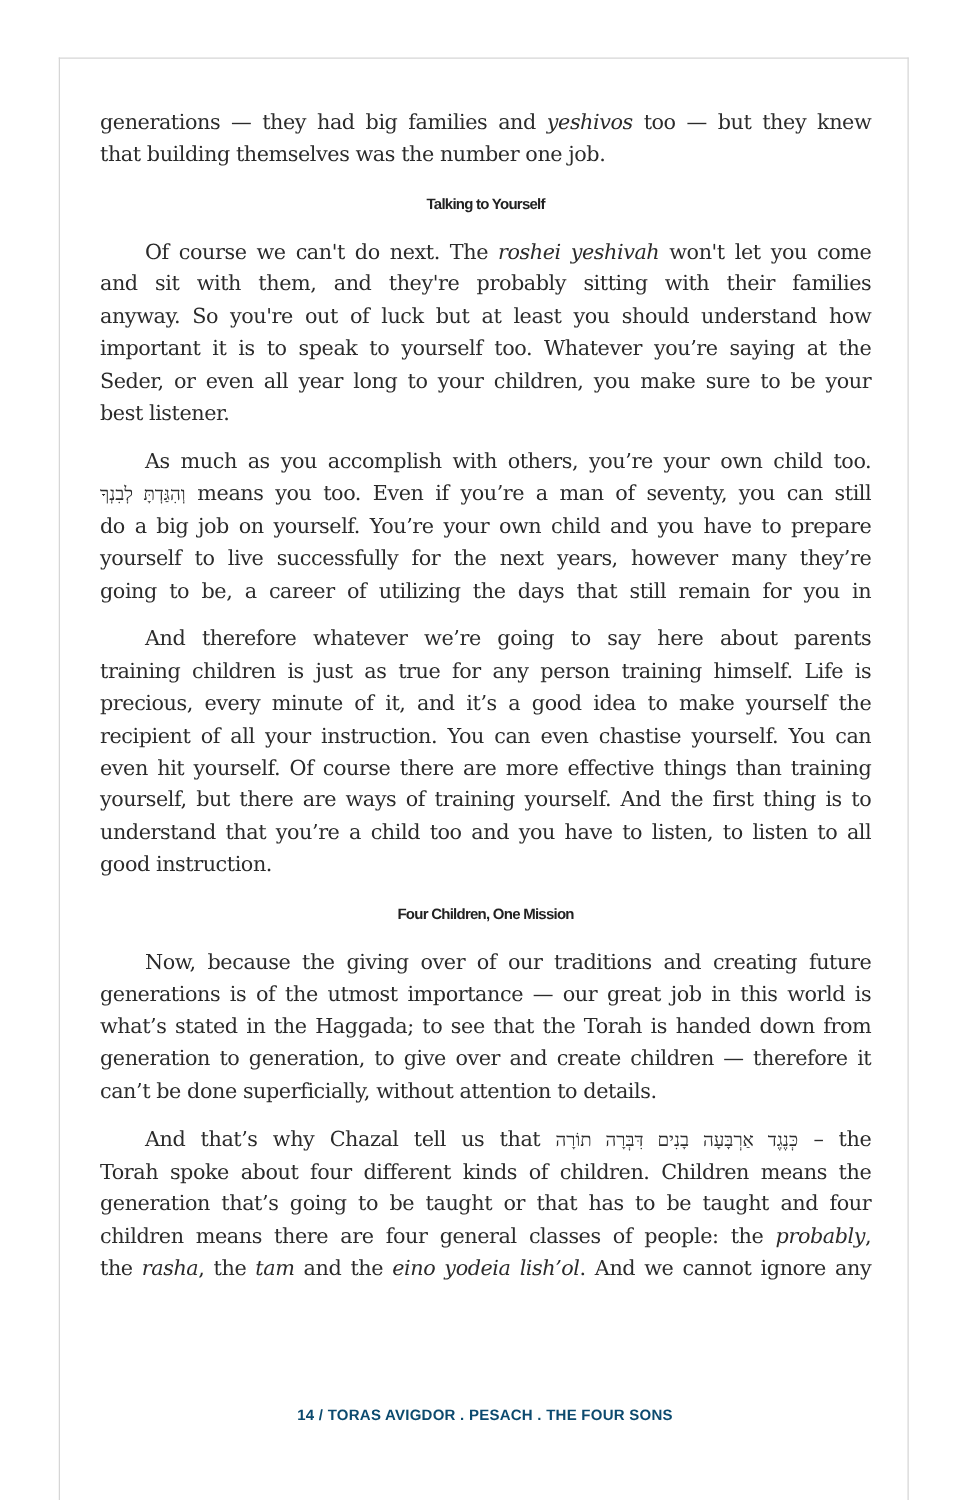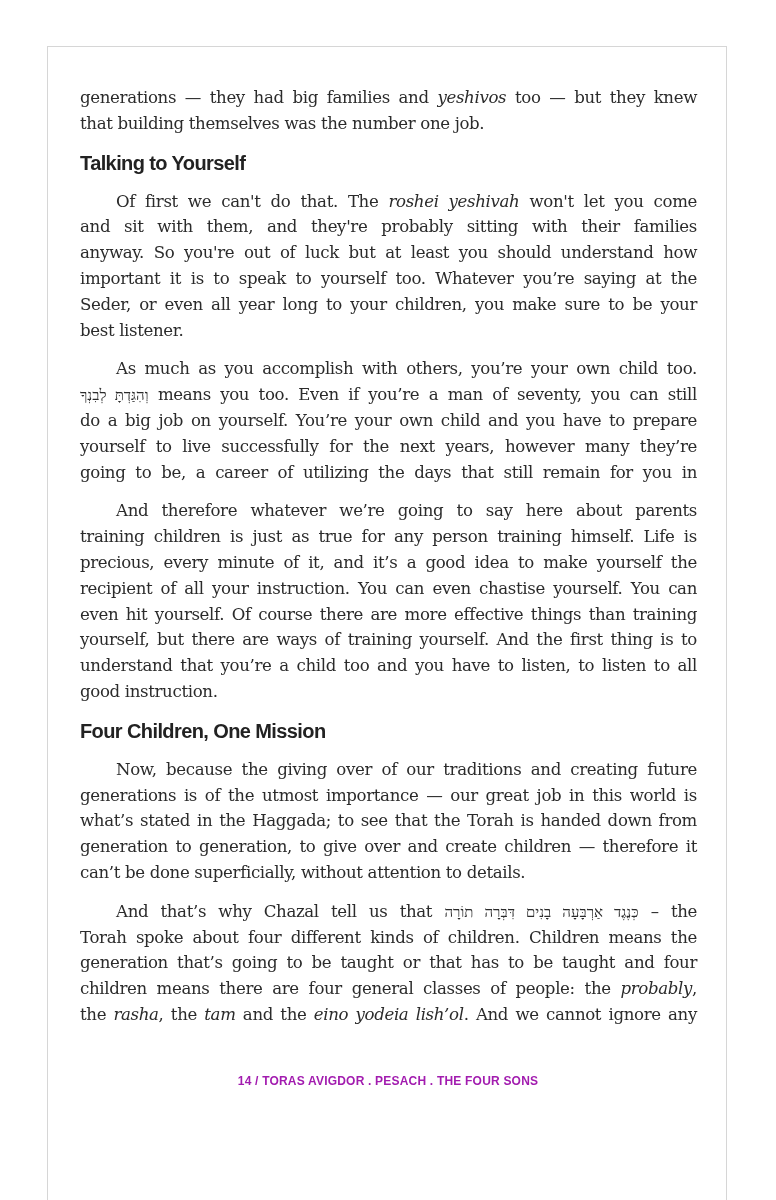--- a/index.html
+++ b/index.html
@@ -17,48 +17,48 @@
   }
   .line {
     height: 25.8px; line-height: 25.8px; white-space: nowrap;
     text-align: justify; text-align-last: justify;
   }
   .line.last { text-align-last: left; }
   .line.indent { padding-left: 36px; }
   .para { margin-bottom: 13px; }
   .heading {
     font-family: "Liberation Sans", "DejaVu Sans", sans-serif;
-    font-weight: bold; font-size: 20px; color: #222;
-    letter-spacing: -0.6px;
+    font-weight: bold; font-size: 12px; color: #222;
+    text-align: center; letter-spacing: -0.6px;
     height: 26px; line-height: 26px; margin-bottom: 13px; margin-top: 5px;
   }
   em { font-style: italic; }
   .heb { font-family: Liberation Serif, serif; font-size: 15px; letter-spacing: 0; }
   .footer {
-    position: absolute; top: 1074px; left: 0; width: 776px; text-align: center;
+    position: absolute; top: 1125px; left: 0; width: 776px; text-align: center;
     font-family: "Liberation Sans", "DejaVu Sans", sans-serif;
-    font-weight: bold; font-size: 12px; color: #a21caf; letter-spacing: 0.2px;
+    font-weight: bold; font-size: 12px; color: #0c4a6e; letter-spacing: 0.2px;
   }
 </style>
 </head>
 <body>
 
 <div class="page"></div>
 
 <div class="content">
   <div id="intro">
       <div class="para">
         <div class="line"><span>generations — they had big families and </span><em>yeshivos</em><span> too — but they knew</span></div>
         <div class="line last"><span>that building themselves was the number one job.</span></div>
       </div>
     </div>
   <div class="heading">Talking to Yourself</div>
   <div id="sec1">
       <div class="para">
-        <div class="line indent"><span>Of first we can't do that. The </span><em>roshei yeshivah</em><span> won't let you come</span></div>
+        <div class="line indent"><span>Of course we can't do next. The </span><em>roshei yeshivah</em><span> won't let you come</span></div>
         <div class="line"><span>and sit with them, and they're probably sitting with their families</span></div>
         <div class="line"><span>anyway. So you're out of luck but at least you should understand how</span></div>
         <div class="line"><span>important it is to speak to yourself too. Whatever you’re saying at the</span></div>
         <div class="line"><span>Seder, or even all year long to your children, you make sure to be your</span></div>
         <div class="line last"><span>best listener.</span></div>
       </div>
       <div class="para">
         <div class="line indent"><span>As much as you accomplish with others, you’re your own child too.</span></div>
         <div class="line"><span class="heb" dir="rtl">וְהִגַּדְתָּ לְבִנְךָ</span><span> means you too. Even if you’re a man of seventy, you can still</span></div>
         <div class="line"><span>do a big job on yourself. You’re your own child and you have to prepare</span></div>

